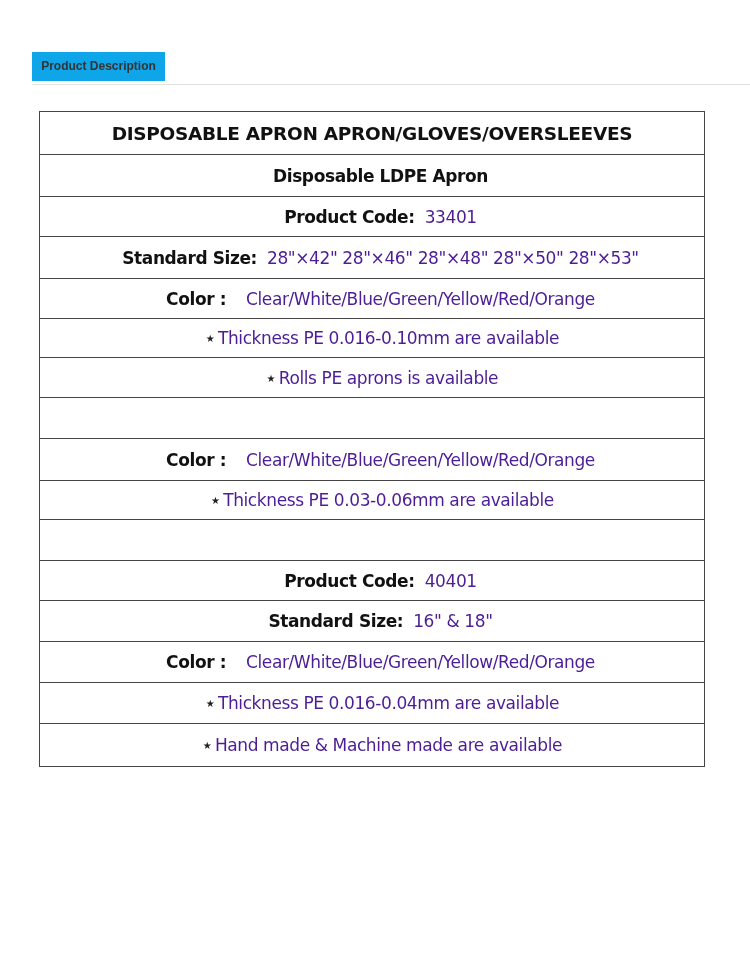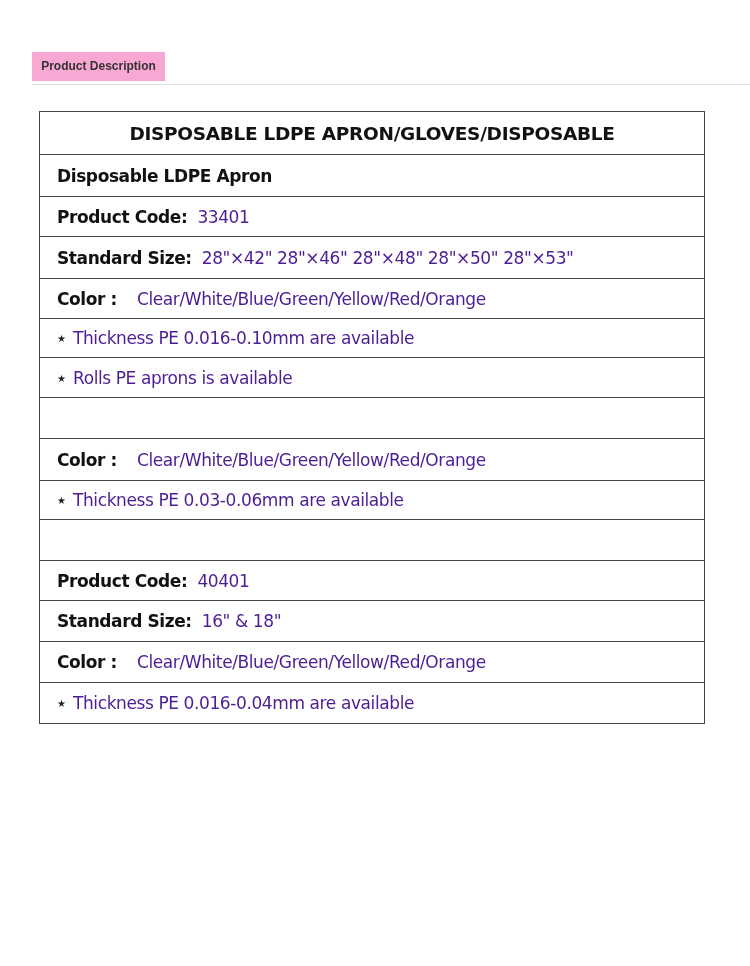--- a/index.html
+++ b/index.html
@@ -22,21 +22,21 @@
       width: 718px;
       height: 32px;
       border-bottom: 1px solid #e2e2e2;
     }
     .tab {
       position: absolute;
       left: 0;
       top: 0;
       width: 133px;
       height: 29px;
-      background: #f9a8d4;
+      background: #0ea5e9;
       color: #333333;
       font-size: 12px;
       font-weight: bold;
       line-height: 29px;
       text-align: center;
       cursor: pointer;
     }
     .spec-table {
       position: absolute;
       left: 39px;
@@ -47,20 +47,21 @@
       font-family: "DejaVu Sans", sans-serif;
     }
     .spec-table td {
       border: 1.5px solid #444444;
       padding: 0 0 0 17px;
       font-size: 17px;
       color: #1a1a1a;
       white-space: nowrap;
       overflow: hidden;
       letter-spacing: -0.4px;
+      text-align: center;
     }
     .spec-table td.title-cell {
       text-align: center;
       padding: 0;
       font-weight: bold;
       font-size: 18.5px;
       letter-spacing: -0.3px;
       color: #111111;
     }
     .spec-table td.heading-cell {
@@ -90,21 +91,21 @@
 </head>
 <body>
 
 <div class="tab-bar">
   <div class="tab">Product Description</div>
 </div>
 
 <table class="spec-table">
   <tbody>
     <tr style="height:43px">
-      <td class="title-cell">DISPOSABLE LDPE APRON/GLOVES/DISPOSABLE</td>
+      <td class="title-cell">DISPOSABLE APRON APRON/GLOVES/OVERSLEEVES</td>
     </tr>
 
     <tr style="height:42px">
       <td class="heading-cell">Disposable LDPE Apron</td>
     </tr>
     <tr style="height:40px">
       <td>
         <span class="lbl">Product Code:</span><span class="gap-code"></span><span class="val">33401</span>
       </td>
     </tr>
@@ -159,14 +160,19 @@
     <tr style="height:41px">
       <td>
         <span class="lbl">Color :</span><span class="gap-color"></span><span class="val">Clear/White/Blue/Green/Yellow/Red/Orange</span>
       </td>
     </tr>
     <tr style="height:41px">
       <td>
         <span class="star">★</span><span class="val">Thickness PE 0.016-0.04mm are available</span>
       </td>
     </tr>
+    <tr style="height:43px">
+      <td>
+        <span class="star">★</span><span class="val">Hand made &amp; Machine made are available</span>
+      </td>
+    </tr>
   </tbody>
 </table>
 
 </body></html>

